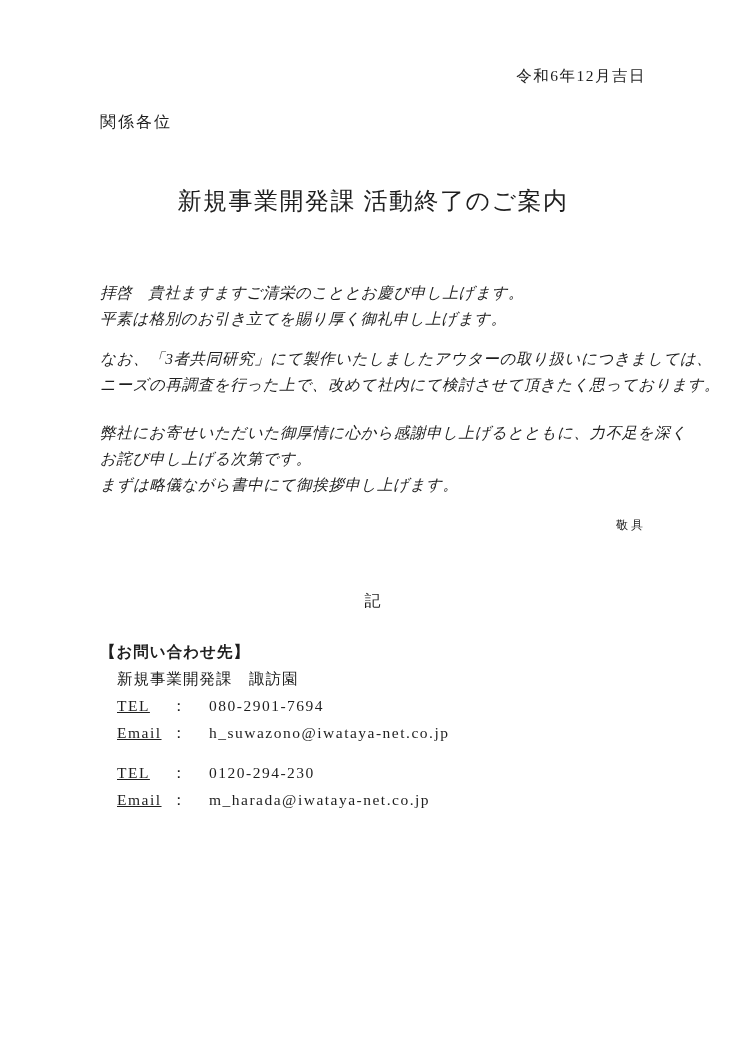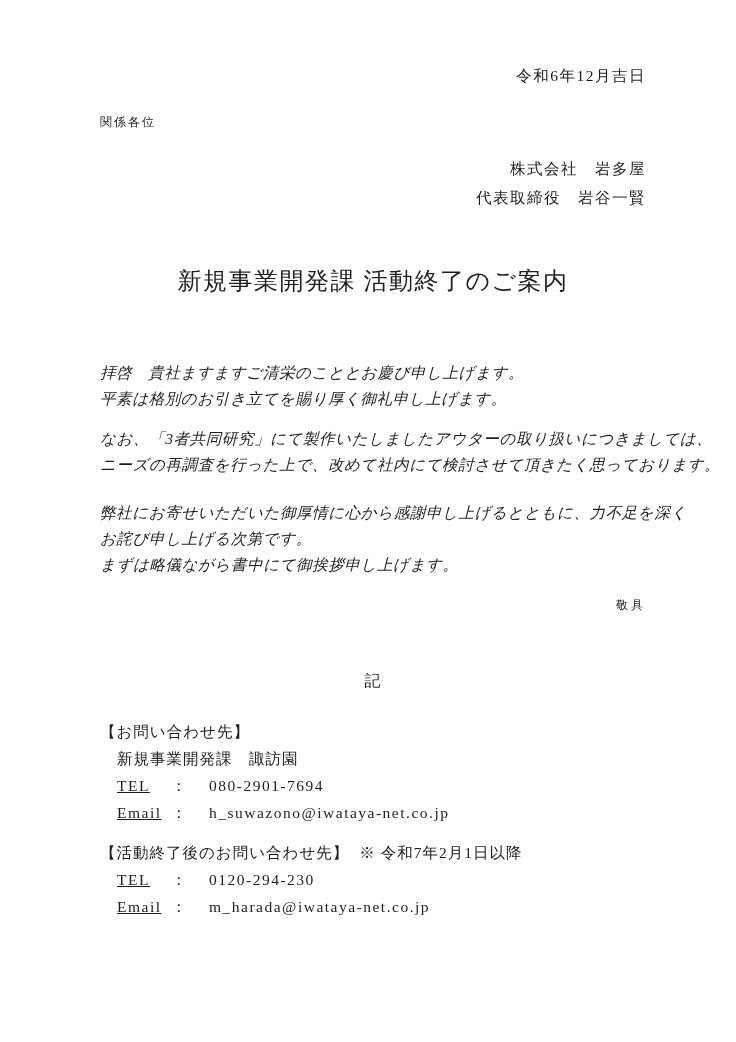--- a/index.html
+++ b/index.html
@@ -21,21 +21,21 @@
   }
   .date-line {
     text-align: right;
     font-size: 15.5px;
     letter-spacing: 1.5px;
     margin-top: 7px;
     line-height: 20px;
   }
   .recipient-line {
     text-align: left;
-    font-size: 12px;
+    font-size: 16px;
     letter-spacing: 2px;
     margin-top: 26px;
     line-height: 20px;
   }
   .sender-block {
     text-align: right;
     font-size: 15.5px;
     letter-spacing: 1.5px;
     margin-top: 22px;
     line-height: 29px;
@@ -73,21 +73,21 @@
     margin-top: 50px;
     line-height: 26px;
   }
   .contact-section {
     margin-top: 24px;
     font-size: 15.5px;
     letter-spacing: 1px;
     line-height: 27px;
   }
   .contact-section.second { margin-top: 13px; }
-  .contact-heading { white-space: nowrap; }
+  .contact-heading { white-space: nowrap; font-weight: bold; }
   .contact-heading .note { margin-left: 10px; }
   .contact-indent { padding-left: 17px; }
   .c-label {
     display: inline-block;
     width: 54px;
     letter-spacing: 1.5px;
     text-decoration: underline;
   }
   .c-colon {
     display: inline-block;
@@ -98,24 +98,20 @@
 </style>
 </head>
 <body>
 
 <div class="page">
 
   <div class="date-line">令和6年12月吉日</div>
 
   <div class="recipient-line">関係各位</div>
 
-  <div class="sender-block">
-    <div>株式会社　岩多屋</div>
-    <div>代表取締役　岩谷一賢</div>
-  </div>
 
   <h1 class="doc-title">新規事業開発課 活動終了のご案内</h1>
 
   <div class="body-block">
     <div class="para">
       <div>拝啓　貴社ますますご清栄のこととお慶び申し上げます。</div>
       <div>平素は格別のお引き立てを賜り厚く御礼申し上げます。</div>
     </div>
     <div class="para gap-large">
       <div>なお、「3者共同研究」にて製作いたしましたアウターの取り扱いにつきましては、</div>
@@ -139,23 +135,20 @@
     <div class="contact-indent">新規事業開発課　諏訪園</div>
     <div class="contact-indent">
       <span class="c-label">TEL</span><span class="c-colon">：</span><span class="c-value">080-2901-7694</span>
     </div>
     <div class="contact-indent">
       <span class="c-label">Email</span><span class="c-colon">：</span><span class="c-value">h_suwazono@iwataya-net.co.jp</span>
     </div>
   </div>
 
   <div class="contact-section second">
-    <div class="contact-heading">
-      <span>【活動終了後のお問い合わせ先】</span><span class="note">※ 令和7年2月1日以降</span>
-    </div>
     <div class="contact-indent">
       <span class="c-label">TEL</span><span class="c-colon">：</span><span class="c-value">0120-294-230</span>
     </div>
     <div class="contact-indent">
       <span class="c-label">Email</span><span class="c-colon">：</span><span class="c-value">m_harada@iwataya-net.co.jp</span>
     </div>
   </div>
 
 </div>
 

